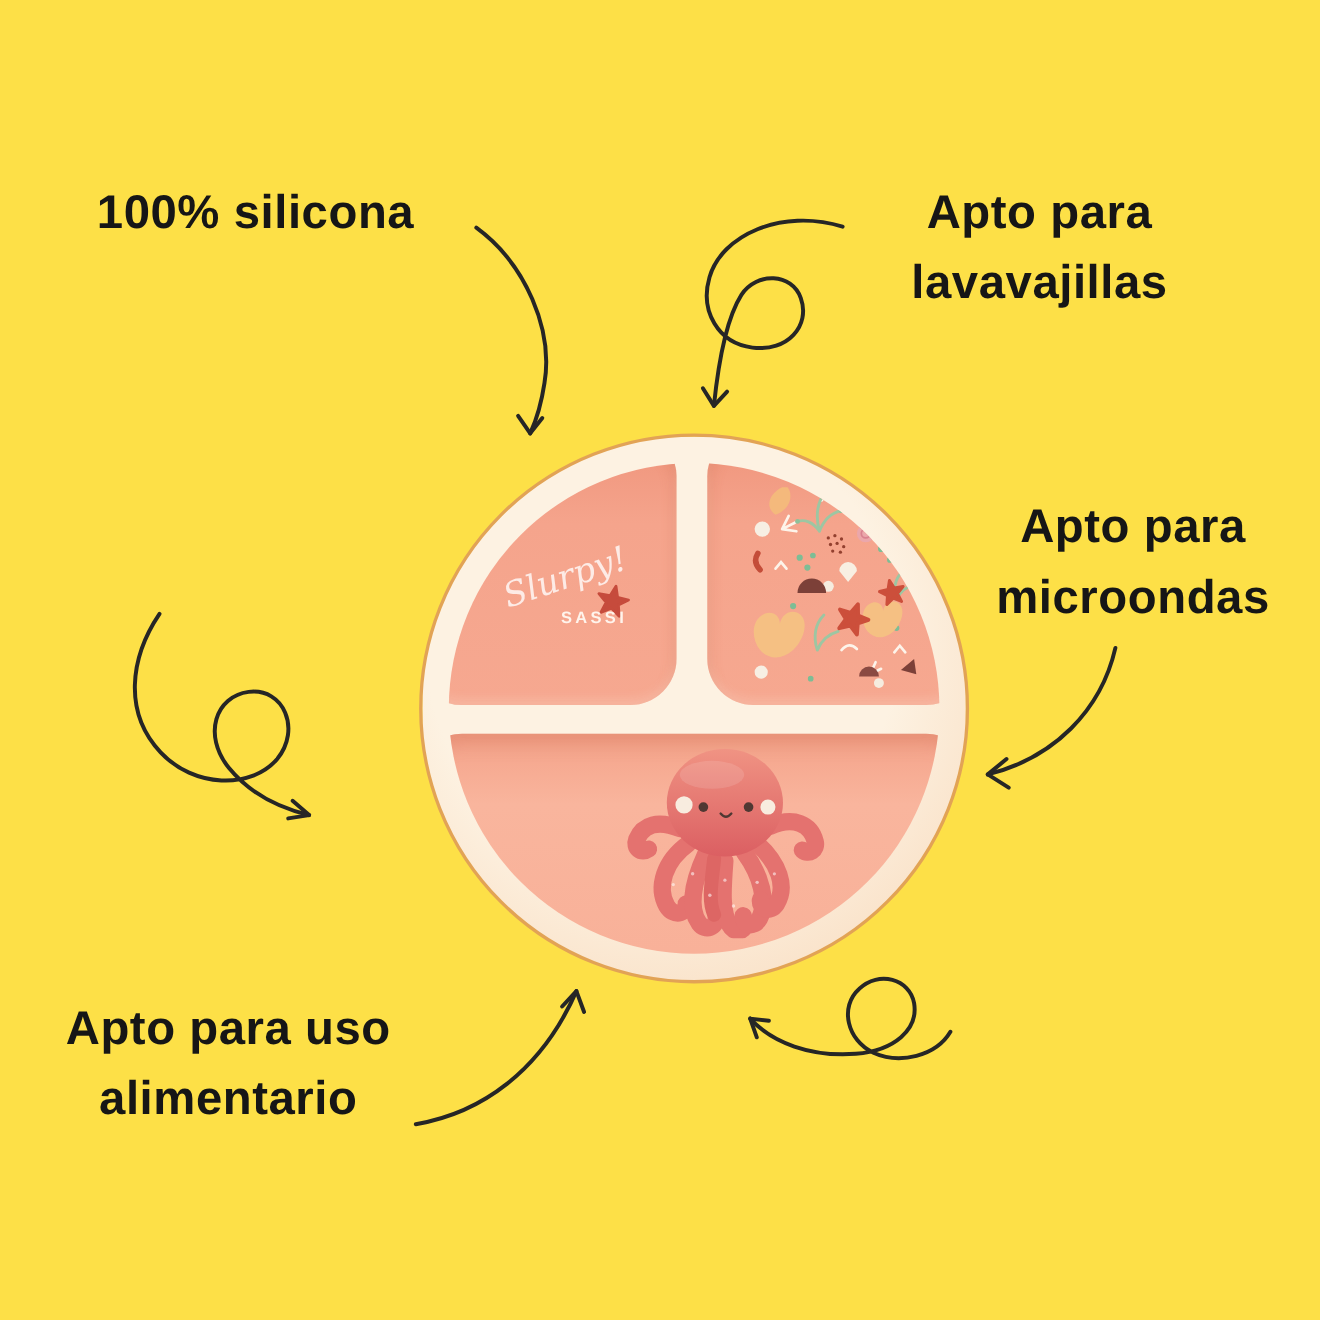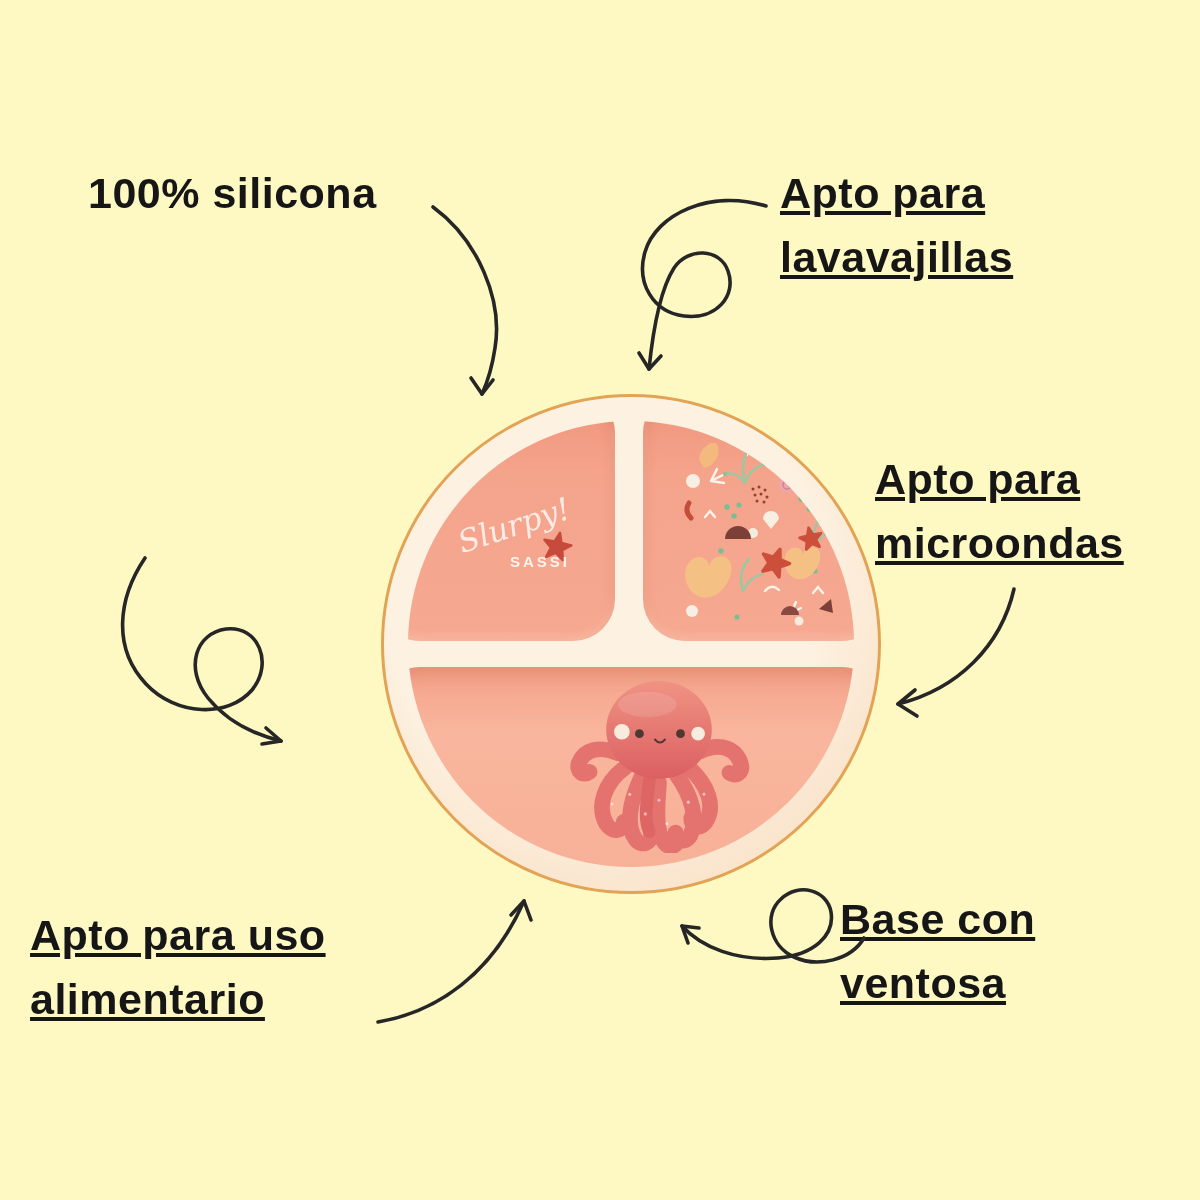--- a/index.html
+++ b/index.html
@@ -1,32 +1,32 @@
 <!DOCTYPE html>
 <html><head>
 <meta charset="utf-8">
 <style>
   html,body{margin:0;padding:0;}
   .canvas{
     position:relative;
     width:1200px;height:1200px;
-    background:#fef9c3;
+    background:#fde047;
     overflow:hidden;
     font-family:"Liberation Sans", sans-serif;
   }
   .feature-label{
     position:absolute;
     font-weight:700;
     font-size:43px;
     line-height:1.48;
     color:#161616;
     white-space:pre-line;
     letter-spacing:0.5px;
   }
-  .ta-center{text-decoration:underline;}
+  .ta-center{text-align:center;}
   .arrows{position:absolute;left:0;top:0;width:1200px;height:1200px;pointer-events:none;}
   .arrows path{fill:none;stroke:#262626;stroke-width:3.6;stroke-linecap:round;stroke-linejoin:round;}
 
   
   .plate{
     position:absolute;left:381px;top:394px;width:500px;height:500px;
     border-radius:50%;
     background:radial-gradient(circle at 44% 38%, #fdf2e2 52%, #fae4cc 76%, #f6dabd 96%);
     border:3px solid #e2a355;
     box-sizing:border-box;
@@ -73,22 +73,20 @@
 
 <div class="canvas">
 
   <div class="feature-label" style="left:88px;top:162px;">100% silicona</div>
   <div class="feature-label ta-center" style="left:780px;top:162px;width:330px;">Apto para
 lavavajillas</div>
   <div class="feature-label ta-center" style="left:875px;top:448px;width:310px;">Apto para
 microondas</div>
   <div class="feature-label ta-center" style="left:30px;top:904px;width:355px;">Apto para uso
 alimentario</div>
-  <div class="feature-label ta-center" style="left:840px;top:888px;width:290px;">Base con
-ventosa</div>
 
   <svg class="arrows" viewBox="0 0 1200 1200">
     <g>
       <path d="M433,207 C478,240 503,300 495,348 C492,368 488,381 482,394"></path>
       <path d="M482,394 L471,378 M482,394 L493,380"></path>
     </g>
     <g>
       <path d="M766,206 C710,189 656,214 645,252 C636,283 653,312 684,316 C716,320 737,296 728,271 C720,248 688,247 674,268 C660,290 653,330 649,369"></path>
       <path d="M649,369 L639,353 M649,369 L661,356"></path>
     </g>

